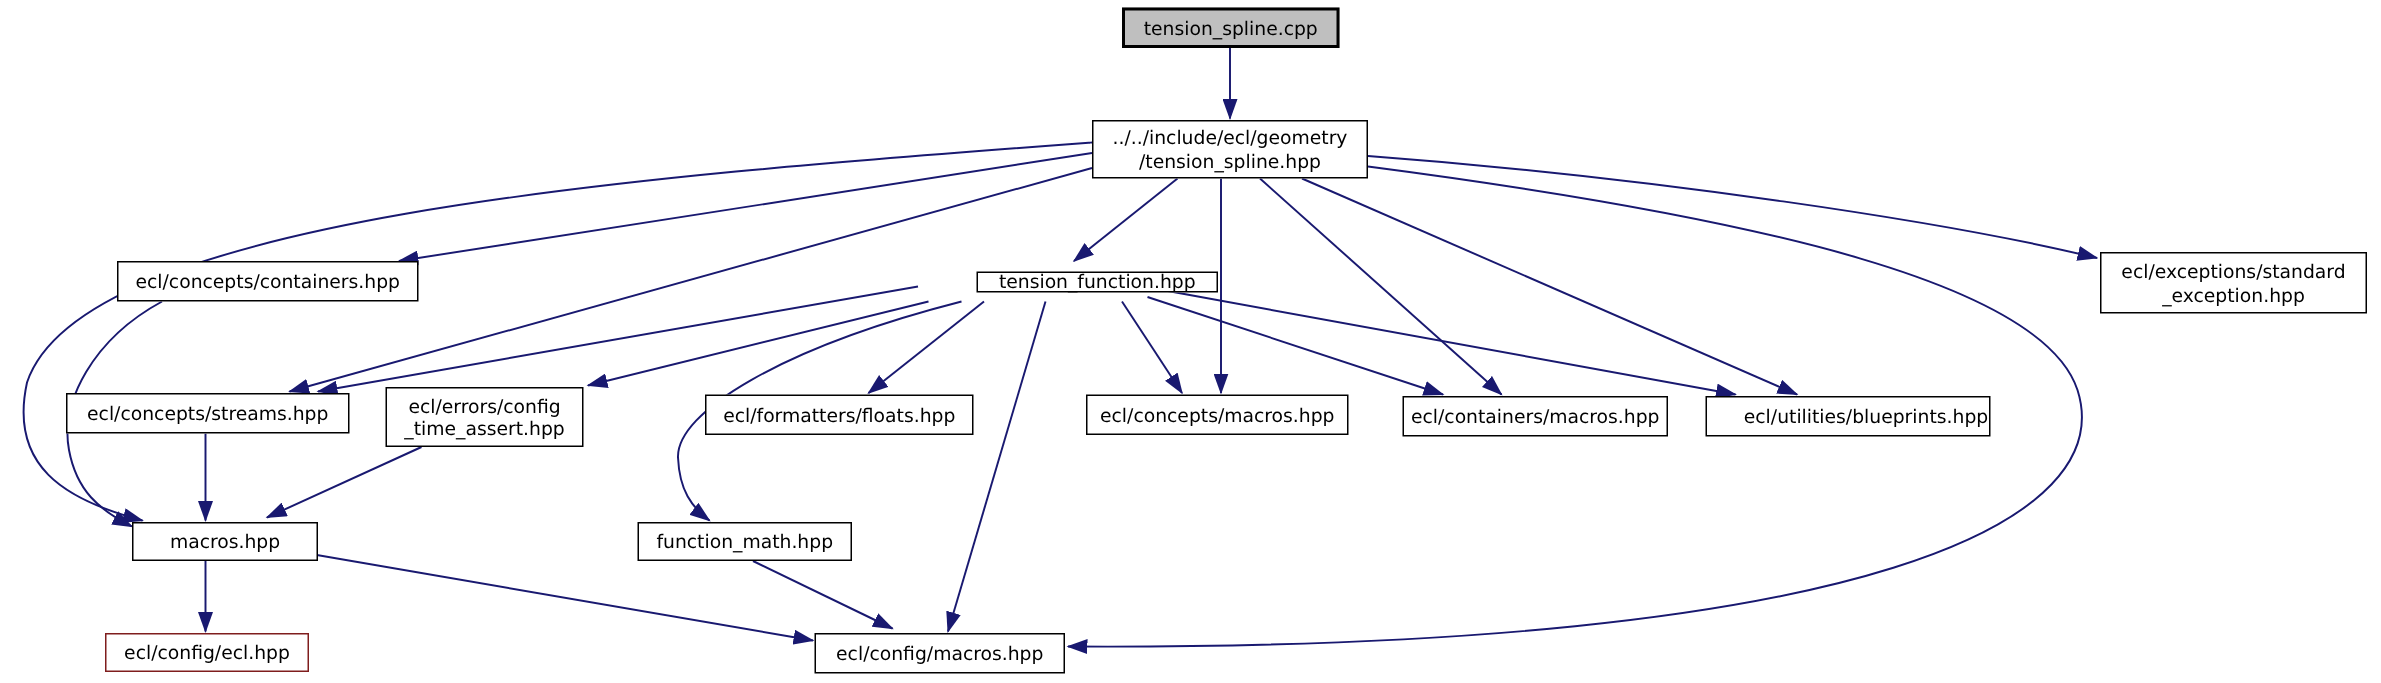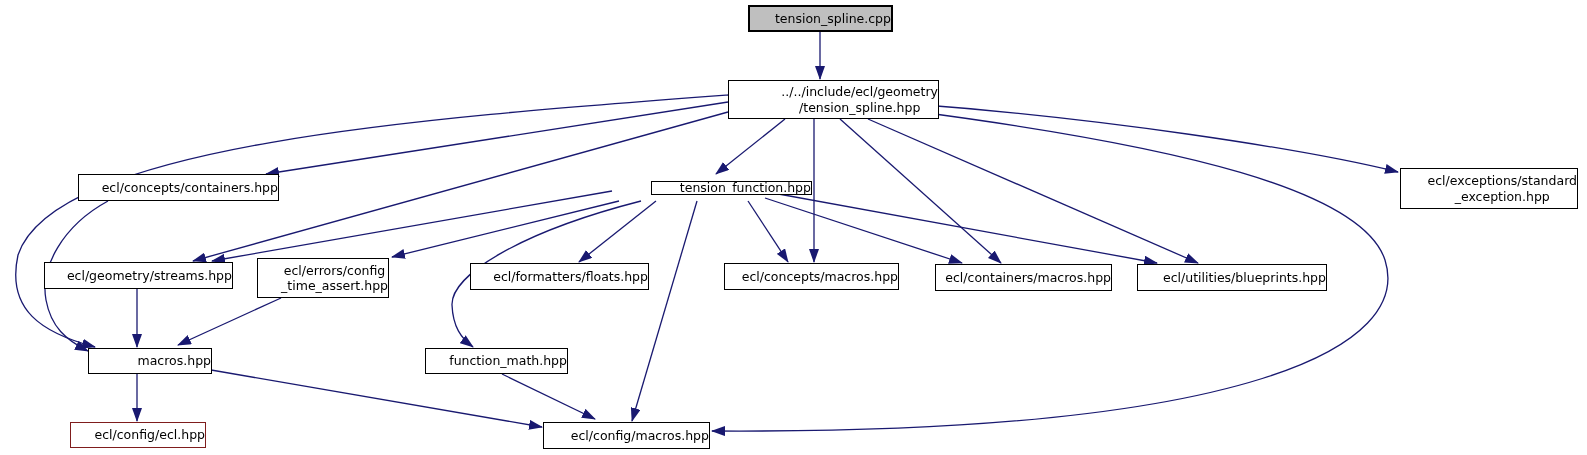--- a/index.html
+++ b/index.html
@@ -7,21 +7,21 @@
     position:relative;
     width:1587px;height:455px;
     background:#ffffff;
     font-family:"DejaVu Sans","Liberation Sans",sans-serif;
     overflow:hidden;
   }
   #edges{position:absolute;left:0;top:0;width:1587px;height:455px;}
   .edge{stroke:#191970;stroke-width:1.3;fill:none;}
   .node{
     position:absolute;
-    display:flex;align-items:center;justify-content:flex-end;
+    display:flex;align-items:center;justify-content:center;
     text-align:center;
     box-sizing:border-box;
     background:#ffffff;
     border:1px solid #000000;
     color:#000000;
     font-size:12.5px;
     line-height:1.22;
     white-space:pre-line;
     cursor:pointer;
   }
@@ -67,27 +67,27 @@
         <path class="edge" d="M108,201 C62,226 40,268 46,300 C51,327 66,340 88,351" marker-end="url(#arrow)"></path>
         <path class="edge" d="M137,289 L137,347" marker-end="url(#arrow)"></path>
         <path class="edge" d="M281,298 L178,345" marker-end="url(#arrow)"></path>
         <path class="edge" d="M137,374 L137,421" marker-end="url(#arrow)"></path>
         <path class="edge" d="M188,366 L542,427" marker-end="url(#arrow)"></path>
         <path class="edge" d="M502,374 L595,419" marker-end="url(#arrow)"></path>
       </g>
   </svg>
   <div id="node-layer">
       <div class="node current" style="left: 748px; top: 5px; width: 145px; height: 27px;"><span>tension_spline.cpp</span></div>
-      <div class="node normal" style="left: 728px; top: 80px; width: 211px; height: 39px;"><span>../../include/ecl/geometry
+      <div class="node normal" style="left: 728px; top: 80px; width: 184px; height: 39px;"><span>../../include/ecl/geometry
 /tension_spline.hpp</span></div>
       <div class="node normal" style="left: 78px; top: 174px; width: 201px; height: 27px;"><span>ecl/concepts/containers.hpp</span></div>
       <div class="node normal" style="left: 612px; top: 181px; width: 161px; height: 14px; margin-left: 39px;"><span>tension_function.hpp</span></div>
       <div class="node normal" style="left: 1400px; top: 168px; width: 178px; height: 41px;"><span>ecl/exceptions/standard
 _exception.hpp</span></div>
-      <div class="node normal" style="left: 44px; top: 262px; width: 189px; height: 27px;"><span>ecl/geometry/streams.hpp</span></div>
+      <div class="node normal" style="left: 44px; top: 262px; width: 189px; height: 27px;"><span>ecl/concepts/streams.hpp</span></div>
       <div class="node normal" style="left: 257px; top: 258px; width: 132px; height: 40px;"><span>ecl/errors/config
 _time_assert.hpp</span></div>
       <div class="node normal" style="left: 470px; top: 263px; width: 179px; height: 27px;"><span>ecl/formatters/floats.hpp</span></div>
       <div class="node normal" style="left: 724px; top: 263px; width: 175px; height: 27px;"><span>ecl/concepts/macros.hpp</span></div>
       <div class="node normal" style="left: 935px; top: 264px; width: 177px; height: 27px;"><span>ecl/containers/macros.hpp</span></div>
       <div class="node normal" style="left: 1137px; top: 264px; width: 190px; height: 27px; padding-left: 24px;"><span>ecl/utilities/blueprints.hpp</span></div>
       <div class="node normal" style="left: 88px; top: 348px; width: 124px; height: 26px;"><span>macros.hpp</span></div>
       <div class="node normal" style="left: 425px; top: 348px; width: 143px; height: 26px;"><span>function_math.hpp</span></div>
       <div class="node plain" style="left: 70px; top: 422px; width: 136px; height: 26px;"><span>ecl/config/ecl.hpp</span></div>
       <div class="node normal" style="left: 543px; top: 422px; width: 167px; height: 27px;"><span>ecl/config/macros.hpp</span></div>

